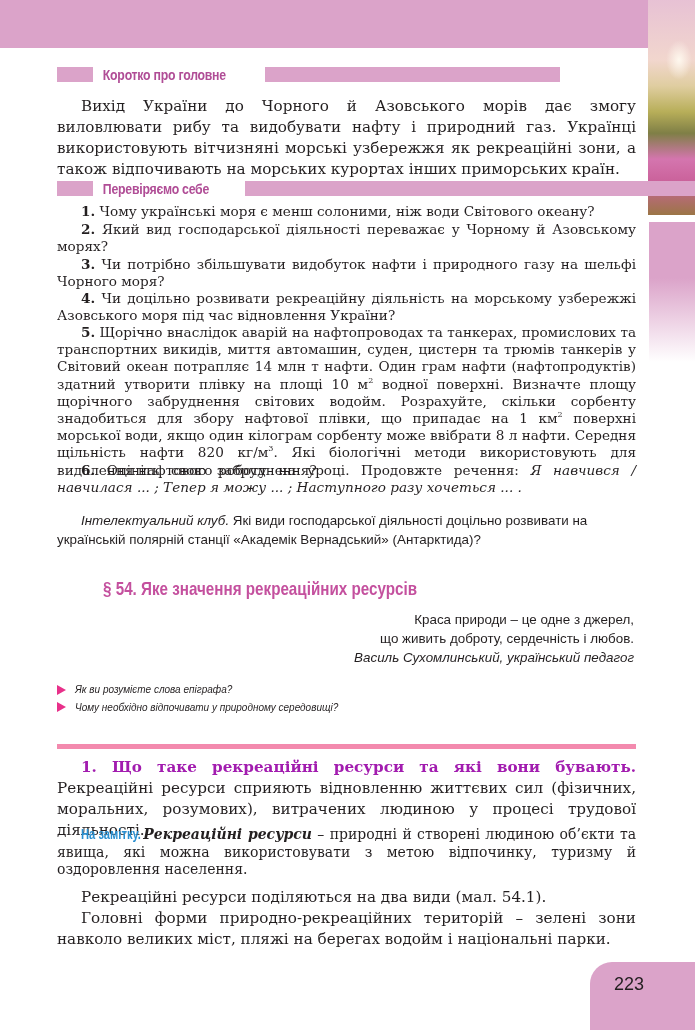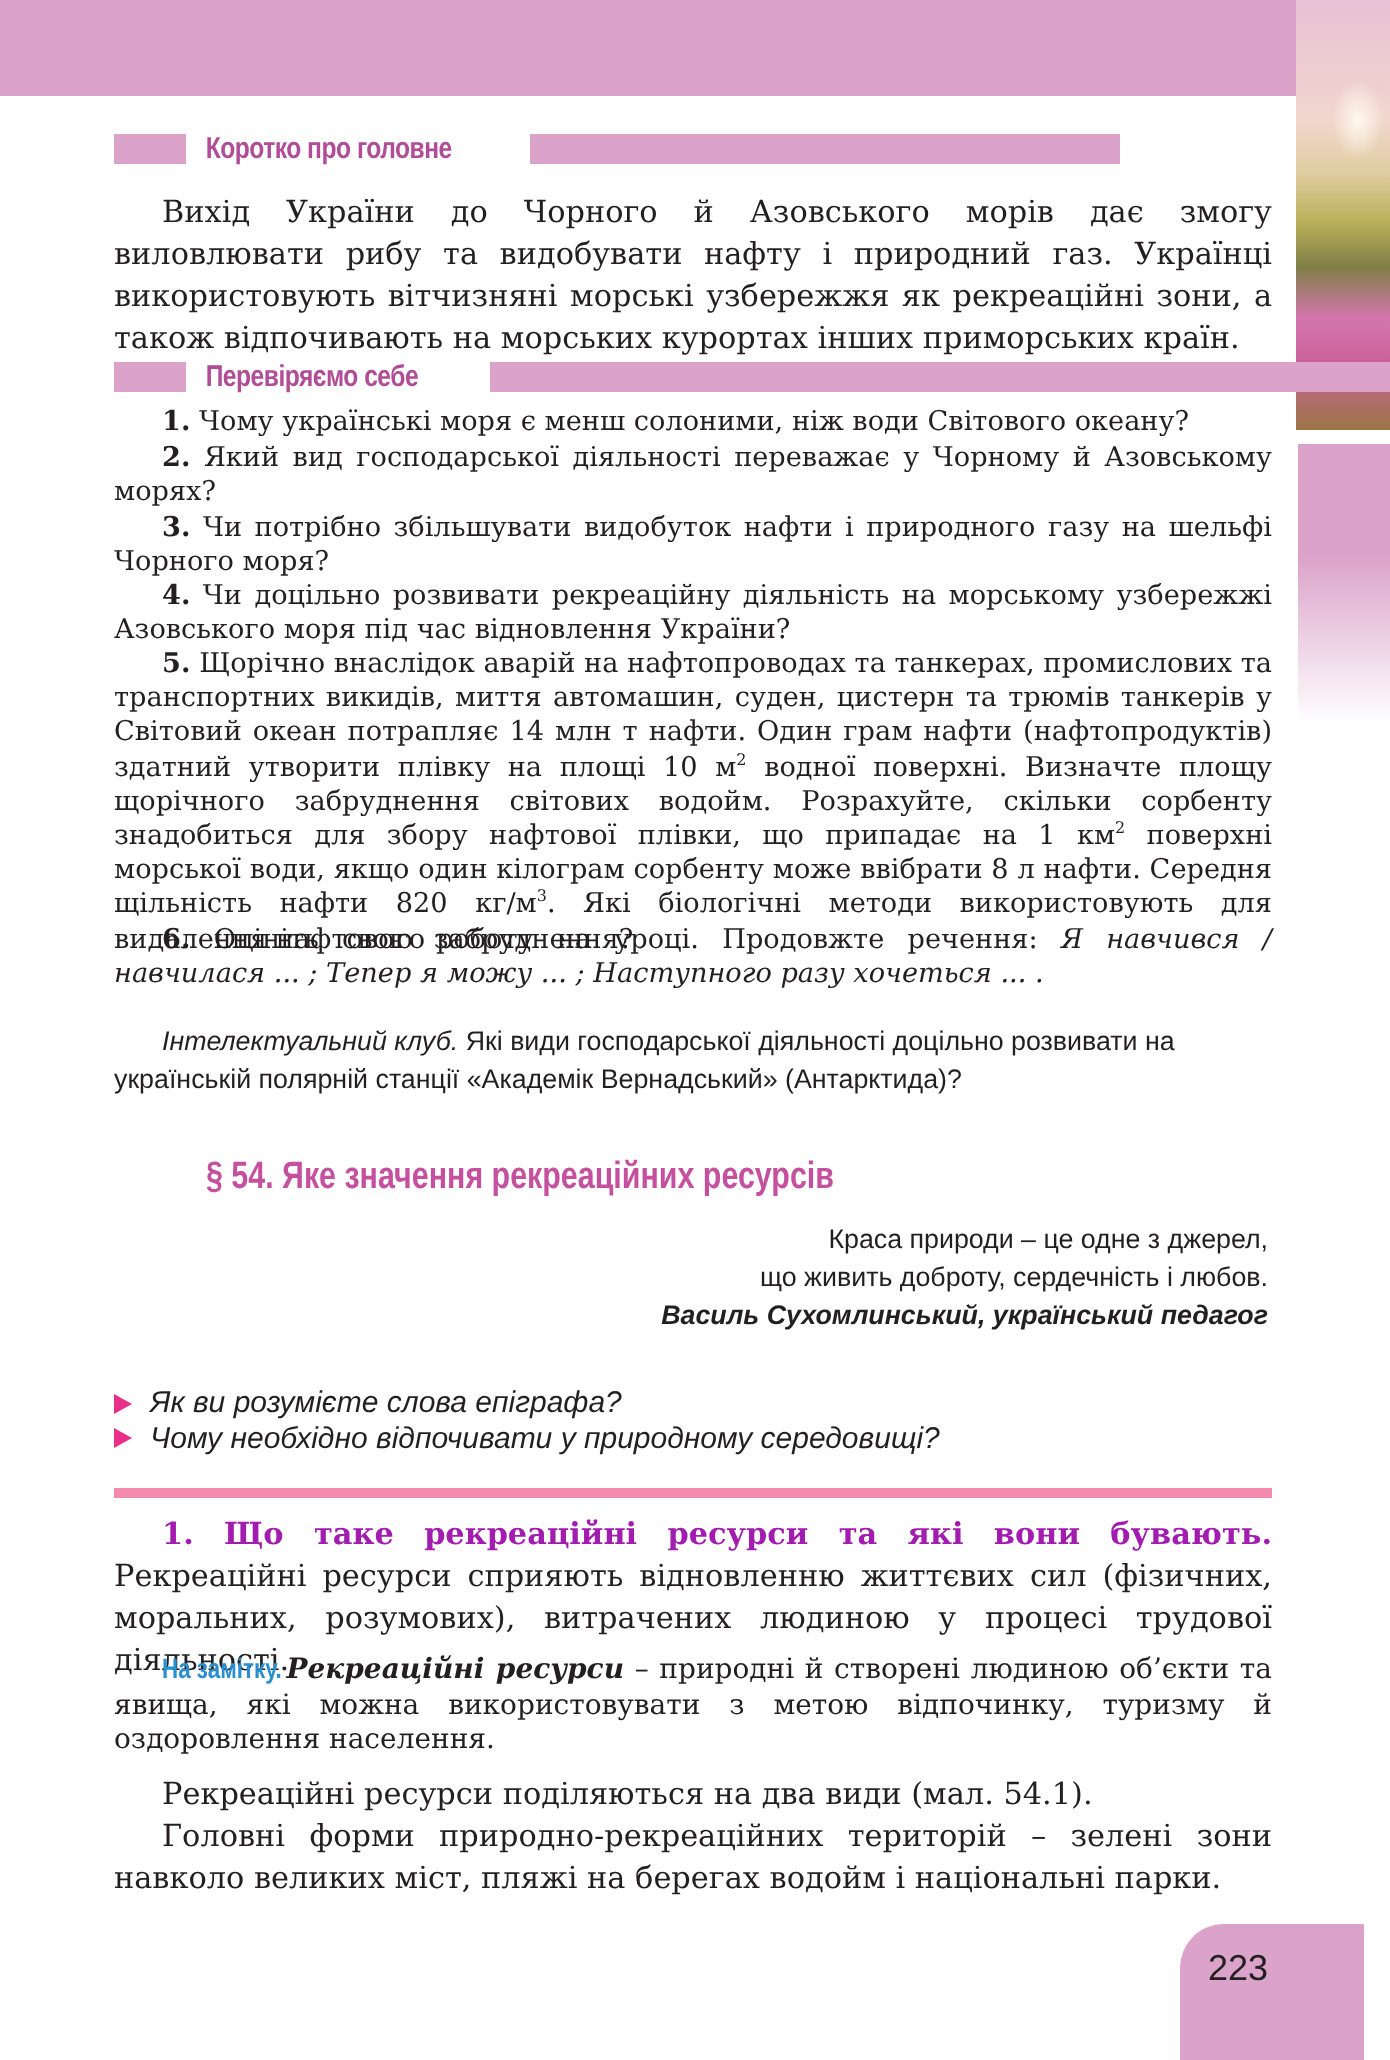--- a/index.html
+++ b/index.html
@@ -37,37 +37,37 @@
   .club { position: absolute; left: 57px; width: 579px; font-family: "Liberation Sans", sans-serif; font-size: 13.4px; line-height: 18.5px; }
   .club .bi { font-weight: normal; font-style: italic; text-align: right; }
 
   .sec-title {
     position: absolute; left: 103px; top: 578px;
     font-family: "Liberation Sans", sans-serif; font-weight: bold; font-size: 19px; color: #c4509e;
     transform: scaleX(0.8); transform-origin: left center; white-space: nowrap;
   }
 
   .epi { position: absolute; right: 61px; text-align: right; font-family: "Liberation Sans", sans-serif; font-size: 13.4px; line-height: 19px; }
-  .epi-author { position: absolute; right: 61px; top: 650px; font-family: "Liberation Sans", sans-serif; font-style: italic; font-size: 13.4px; font-weight: bold; }
+  .epi-author { position: absolute; right: 61px; top: 650px; font-family: "Liberation Sans", sans-serif; font-style: italic; font-size: 13.4px; }
 
-  .qlist { position: absolute; left: 57px; top: 681px; font-family: "Liberation Sans", sans-serif; font-style: italic; font-size: 15px; line-height: 17.5px; margin-top: 12px; }
+  .qlist { position: absolute; left: 57px; top: 681px; font-family: "Liberation Sans", sans-serif; font-style: italic; font-size: 10px; line-height: 17.5px; }
   .qlist .item { display: flex; align-items: center; }
   .qlist .tri { width: 0; height: 0; border-top: 5px solid transparent; border-bottom: 5px solid transparent; border-left: 9px solid #e8308a; margin-right: 9px; }
 
   .pink-line { position: absolute; left: 57px; top: 744px; width: 579px; height: 5px; background: #f38aae; }
 
   .blue-h { color: #a21caf; font-weight: bold; }
   .note-label { font-family: "Liberation Sans", sans-serif; font-weight: bold; color: #2a8fd0; display: inline-block; transform: scaleX(0.8); transform-origin: left center; margin-right: -18px; font-size: 14px; }
   .term { font-weight: bold; font-style: italic; }
 
   .page-num {
-    position: absolute; left: 590px; top: 962px; width: 92px; height: 68px;
+    position: absolute; left: 590px; top: 962px; width: 105px; height: 68px;
     background: #dba3c9; border-top-left-radius: 22px;
     font-family: "Liberation Sans", sans-serif; font-size: 18px; color: #231f20;
-    padding: 12px 0 0 14px;
+    padding: 12px 0 0 24px;
   }
 </style>
 </head>
 <body>
 
 <div class="top-band"></div>
 <div class="side-photo">
     <div class="sun"></div>
   </div>
 <div class="side-tab"></div>

